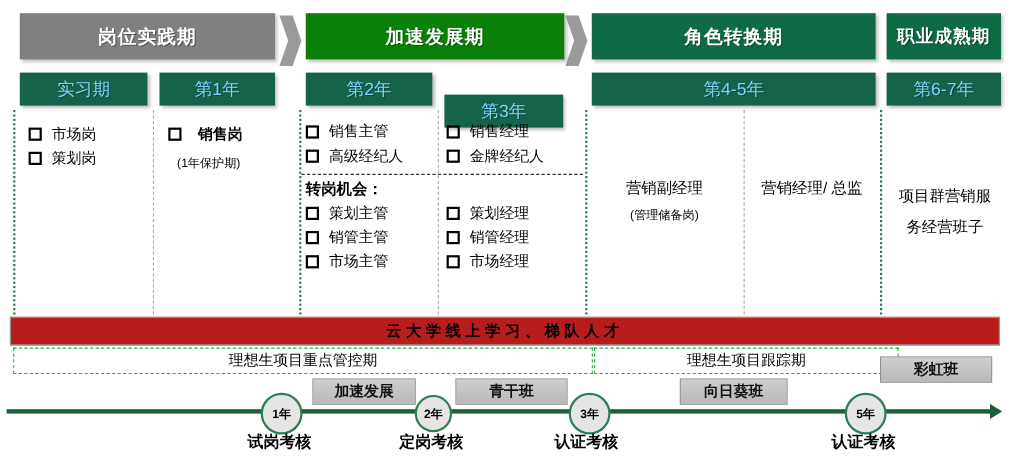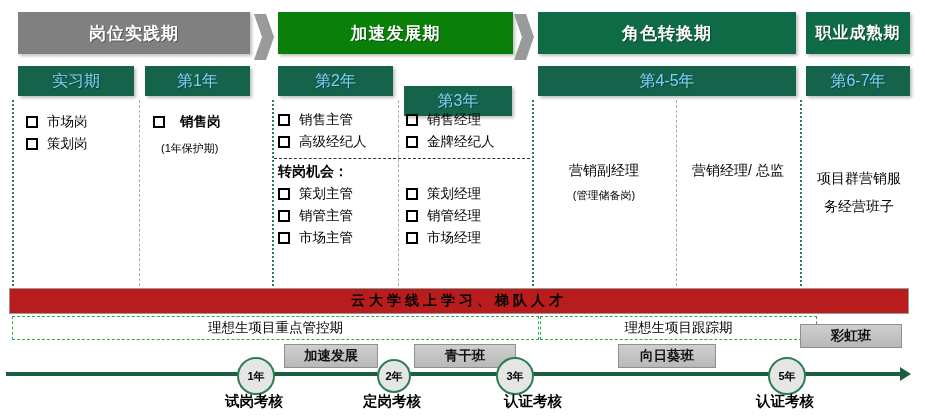--- a/index.html
+++ b/index.html
@@ -288,19 +288,19 @@
 
   <div class="tl-line" style="left:6px;top:372px;width:896px;"></div>
   <div class="tl-arrow" style="left:900px;top:367px;"></div>
 
   <div class="tl-node" style="left:237px;top:357px;">1年</div>
   <div class="tl-label" style="left:192px;top:392px;width:124px;">试岗考核</div>
 
   <div class="tl-node" style="left:377px;top:357px;width:30px;height:30px;top:359px;">2年</div>
   <div class="tl-label" style="left:330px;top:392px;width:124px;">定岗考核</div>
 
-  <div class="tl-node" style="left:496px;top:357px;text-align:center;">3年</div>
+  <div class="tl-node" style="left:517px;top:357px;text-align:center;">3年</div>
   <div class="tl-label" style="left:471px;top:392px;width:124px;">认证考核</div>
 
   <div class="tl-node" style="left:768px;top:357px;">5年</div>
   <div class="tl-label" style="left:723px;top:392px;width:124px;">认证考核</div>
 
 </div>
 
 </body></html>

